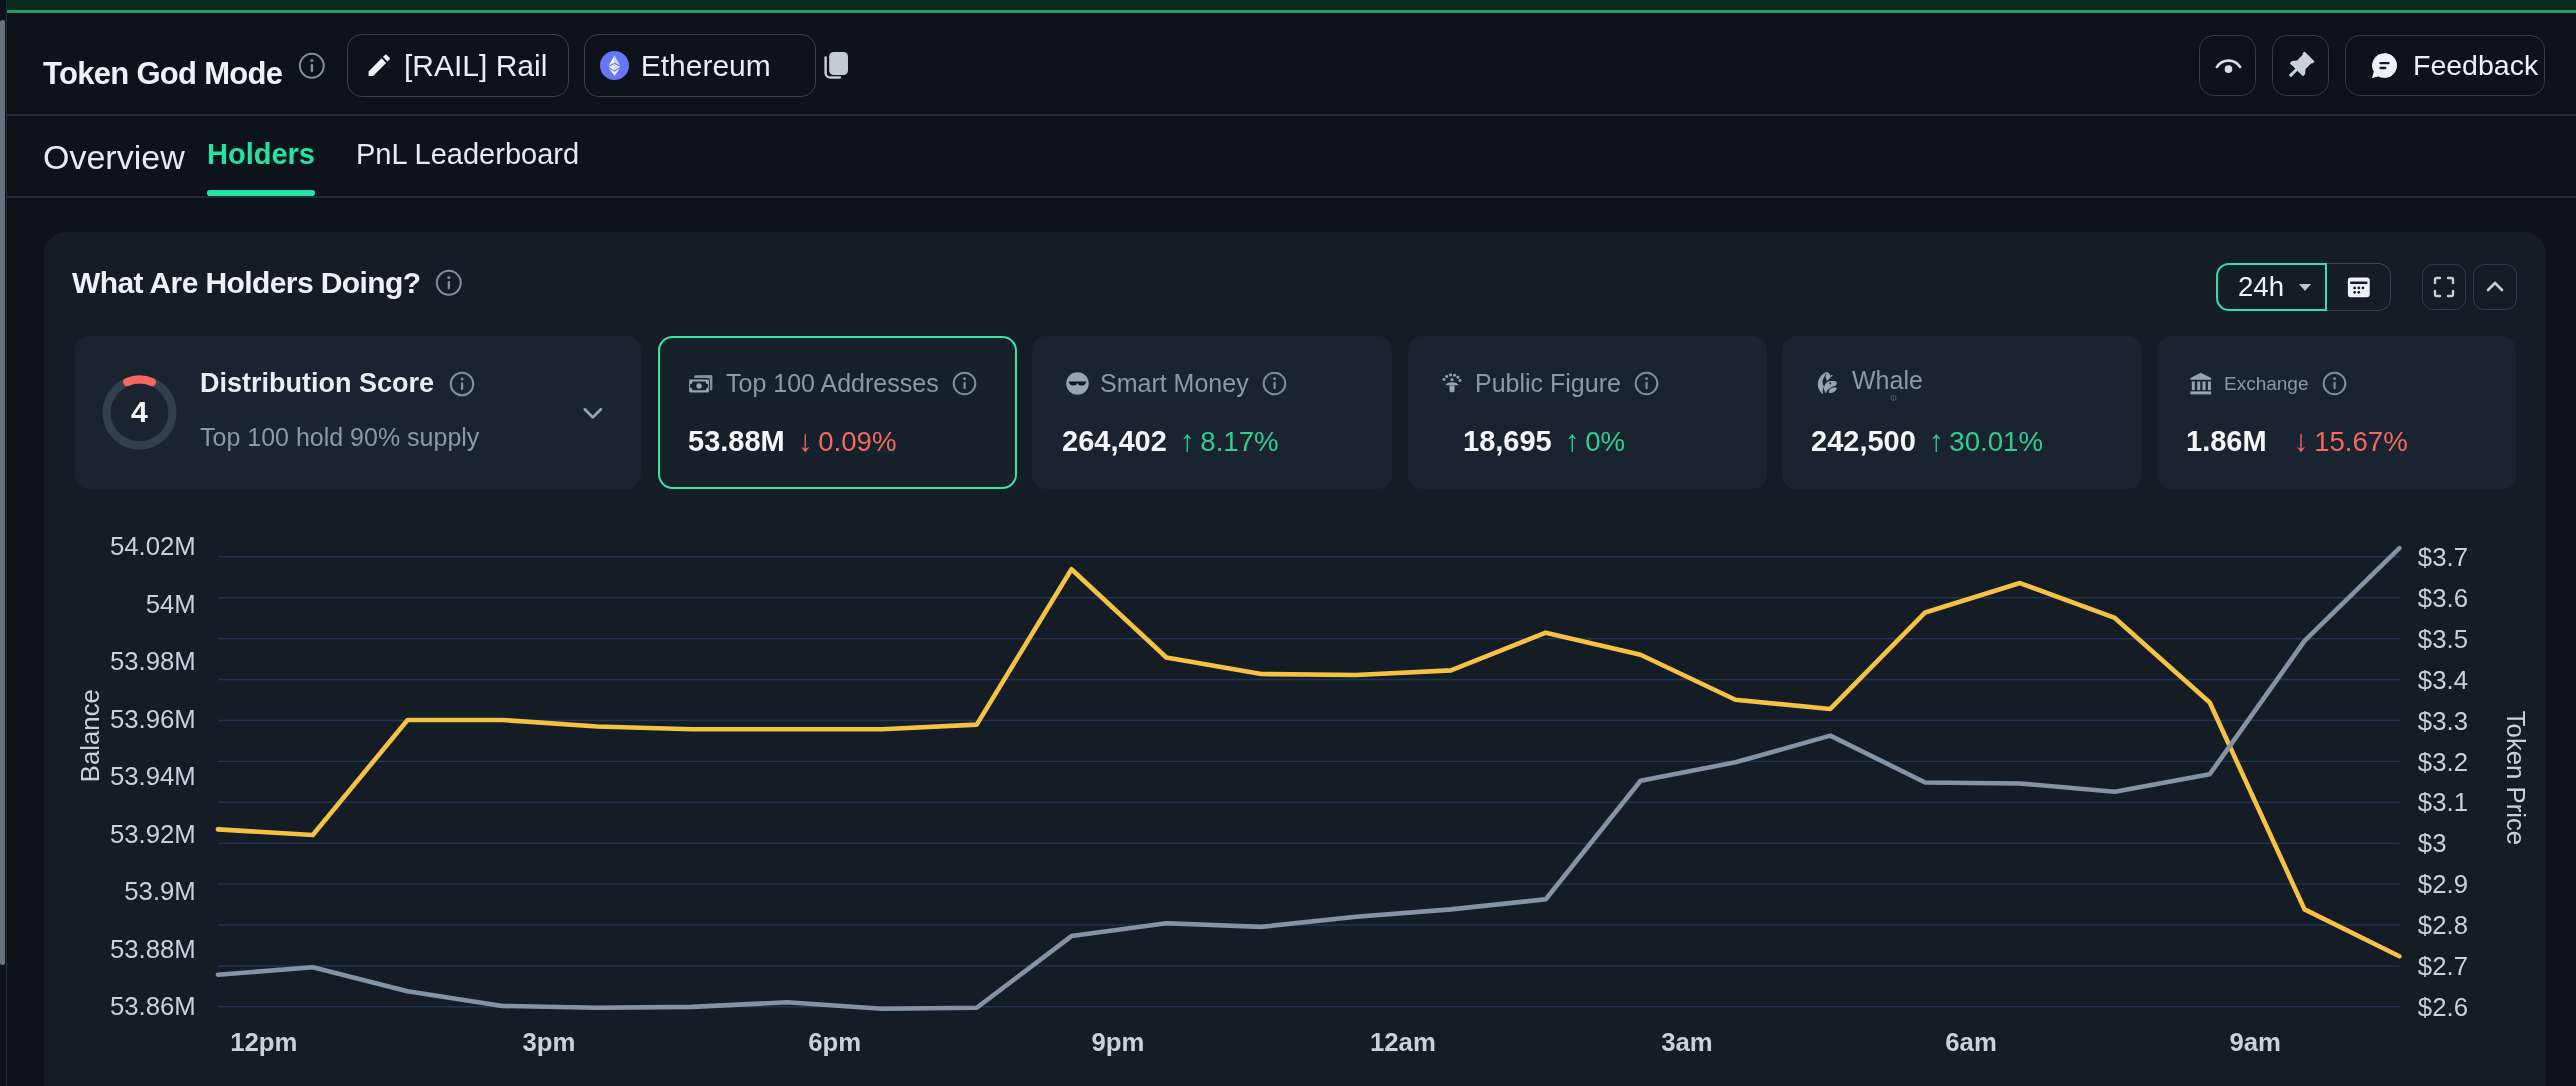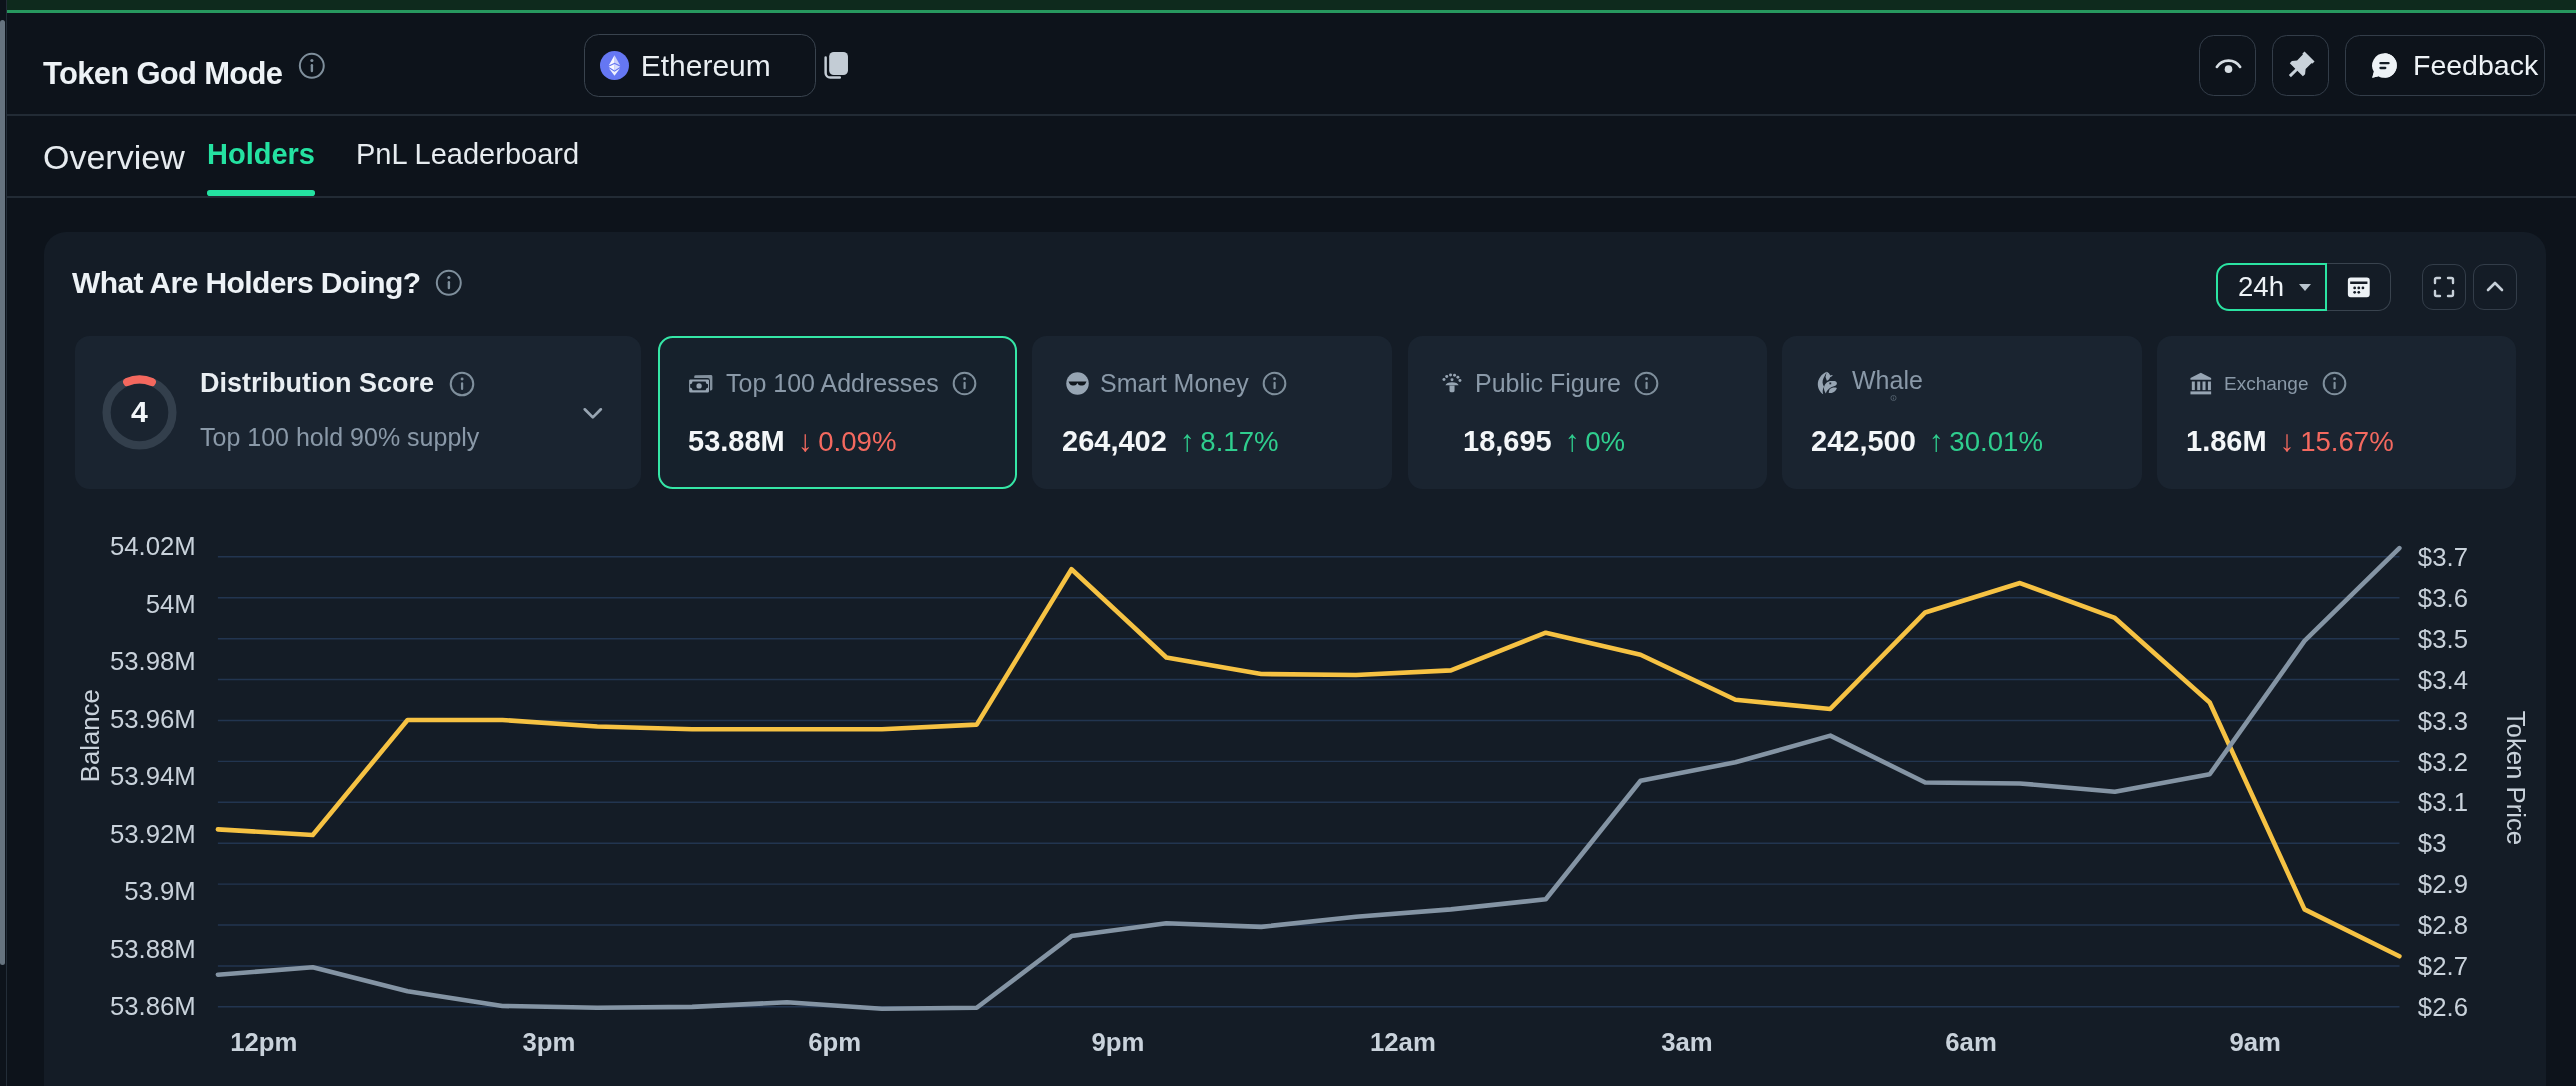--- a/index.html
+++ b/index.html
@@ -21,20 +21,26 @@
 
   <div class="abs row" style="left:43px;top:34px;height:63px;">
     <div style="font-size:31px;font-weight:bold;color:#EDF2F6;letter-spacing:-0.7px;margin-top:16px;">Token God Mode</div>
     <svg width="27.6" height="27.6" viewBox="0 0 30 30" style="margin-left:15.6px;">
       <circle cx="15" cy="15" r="13" fill="none" stroke="#7F8F9C" stroke-width="2.2"></circle>
       <rect x="13.8" y="13" width="2.6" height="9" rx="1.3" fill="#7F8F9C"></rect>
       <circle cx="15.1" cy="9.2" r="1.7" fill="#7F8F9C"></circle>
     </svg>
   </div>
 
+  <div class="abs row" style="left:347px;top:34px;width:222px;height:63px;border:1.8px solid #39434E;border-radius:14.7px;padding-left:16.5px;">
+    <svg width="28.5" height="28.5" viewBox="0 0 24 24" fill="#EDF2F6">
+      <path d="M3 17.2 L3 21 L6.8 21 L17.8 10 L14 6.2 Z M20.7 7.1 c0.4-0.4 0.4-1 0-1.4 L18.3 3.3 c-0.4-0.4-1-0.4-1.4 0 L15.1 5.1 L18.9 8.9 Z"></path>
+    </svg>
+    <div style="font-size:30px;color:#E9EEF2;margin-left:11px;">[RAIL] Rail</div>
+  </div>
 
   <div class="abs row" style="left:584px;top:34px;width:232px;height:63px;border:1.8px solid #39434E;border-radius:14.7px;padding-left:14.7px;">
     <svg width="29" height="29" viewBox="0 0 32 32">
       <circle cx="16" cy="16" r="16" fill="#6577F3"></circle>
       <path d="M16 4.6 L9.6 16 L16 12.9 Z" fill="#fff" opacity="0.95"></path>
       <path d="M16 4.6 L16 12.9 L22.4 16 Z" fill="#fff" opacity="0.65"></path>
       <path d="M9.6 17.4 L16 14.4 L16 21.4 Z" fill="#fff" opacity="0.95"></path>
       <path d="M16 14.4 L22.4 17.4 L16 21.4 Z" fill="#fff" opacity="0.75"></path>
       <path d="M9.8 18.9 L16 22.8 L22.2 18.9 L16 27.4 Z" fill="#fff" opacity="0.9"></path>
     </svg>
@@ -229,21 +235,21 @@
     <rect x="3" y="18.6" width="18" height="2.6"></rect>
   </svg>
   <div class="abs row" style="left:2224px;top:366px;height:35px;">
     <div style="font-size:19px;color:#8A99A8;">Exchange</div>
     <svg width="25" height="25" viewBox="0 0 30 30" style="margin-left:13px;">
       <circle cx="15" cy="15" r="13" fill="none" stroke="#7F8F9C" stroke-width="2.4"></circle>
       <rect x="13.8" y="13" width="2.6" height="9" rx="1.3" fill="#7F8F9C"></rect>
       <circle cx="15.1" cy="9.2" r="1.7" fill="#7F8F9C"></circle>
     </svg>
   </div>
-  <div class="abs row" style="left:2186px;top:421px;height:40px;">
+  <div class="abs row" style="left:2186px;top:421px;height:40px;gap:14px;">
     <div style="font-size:29px;font-weight:bold;color:#F3F6F8;">1.86M</div>
     <div style="font-size:27.6px;color:#F4695F;margin-left:13px;"><span style="font-size:30px;">↓</span> 15.67%</div>
   </div>
 
   <svg class="abs" style="left:0;top:0;" width="2576" height="1087" viewBox="0 0 2802 1182">
     <g stroke="#223550" stroke-width="1.6">
         <line x1="237" x2="2610" y1="605.5" y2="605.5"></line>
         <line x1="237" x2="2610" y1="650.0" y2="650.0"></line>
         <line x1="237" x2="2610" y1="694.5" y2="694.5"></line>
         <line x1="237" x2="2610" y1="739.0" y2="739.0"></line>

